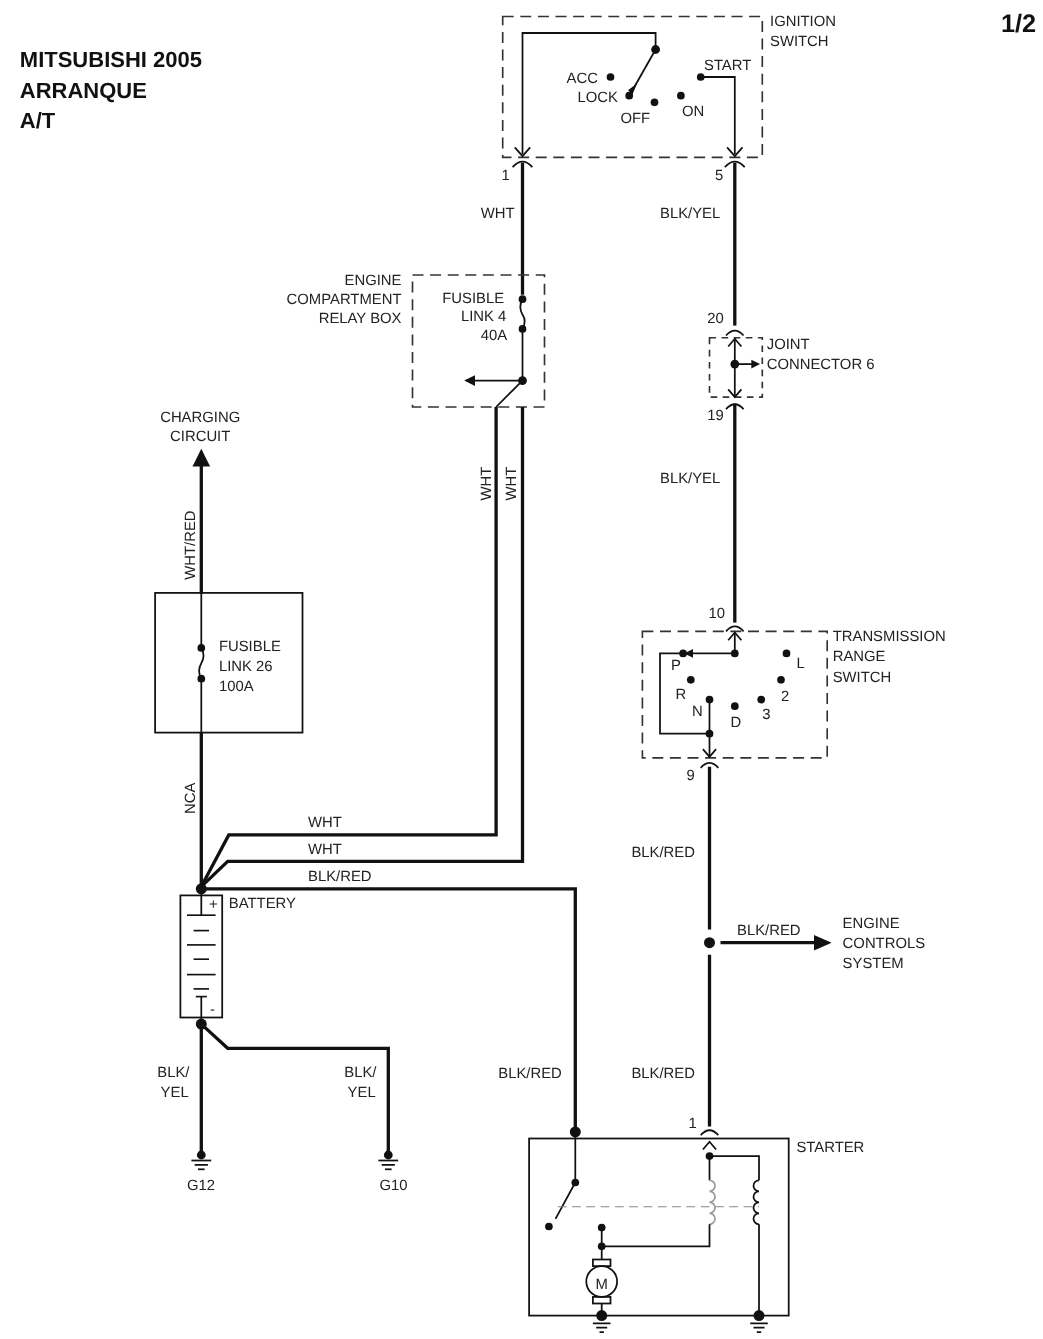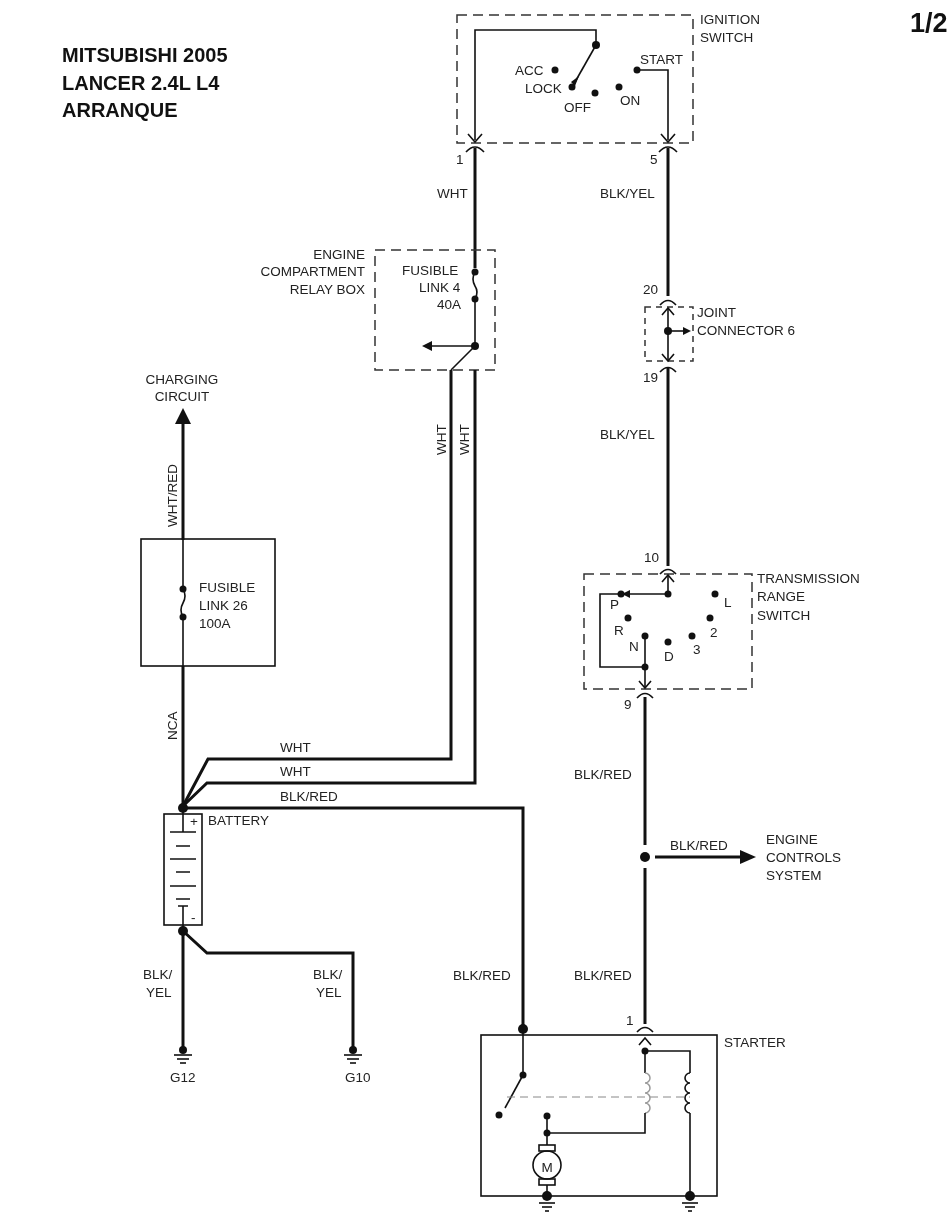--- a/index.html
+++ b/index.html
@@ -1,33 +1,33 @@
 <!DOCTYPE html>
 <html><head>
 <meta charset="utf-8">
 <style>
   html, body { margin:0; padding:0; background:#ffffff; }
   body { width:948px; height:1217px; position:relative; overflow:hidden; font-family:"Liberation Sans", sans-serif; color:#111; }
   .title-block { position:absolute; left:18px; top:42px; font-weight:bold; font-size:20px; line-height:27.5px; color:#111; }
-  .title-block div { white-space:nowrap;margin-left:44px; }
-  .page-num { position:absolute; left:910px; top:8px; font-weight:bold; font-size:27px; }
+  .title-block div { white-space:nowrap; }
+  .page-num { position:absolute; left:910px; top:8px; font-weight:bold; font-size:23px; }
   svg { position:absolute; left:0; top:0; }
   svg text { font-family:"Liberation Sans", sans-serif; font-size:13.5px; fill:#222; }
   .w { stroke:#111; stroke-width:3; fill:none; }
   .t { stroke:#111; stroke-width:1.6; fill:none; }
   .d { stroke:#333; stroke-width:1.5; fill:none; stroke-dasharray:10 6; }
   .dot { fill:#111; }
 </style>
 </head>
 <body>
 
 <div class="title-block">
   <div>MITSUBISHI 2005</div>
-  <div>LANCER 2.4L L4</div>
   <div>ARRANQUE</div>
+  <div>A/T</div>
 </div>
 <div class="page-num">1/2</div>
 
 <svg width="948" height="1217" viewBox="0 0 948 1217">
   <defs>
     <marker id="arrowHead" markerWidth="10" markerHeight="10" refX="8" refY="5" orient="auto" markerUnits="userSpaceOnUse">
       <path d="M0,0 L10,5 L0,10 z" fill="#111"></path>
     </marker>
   </defs>
 

